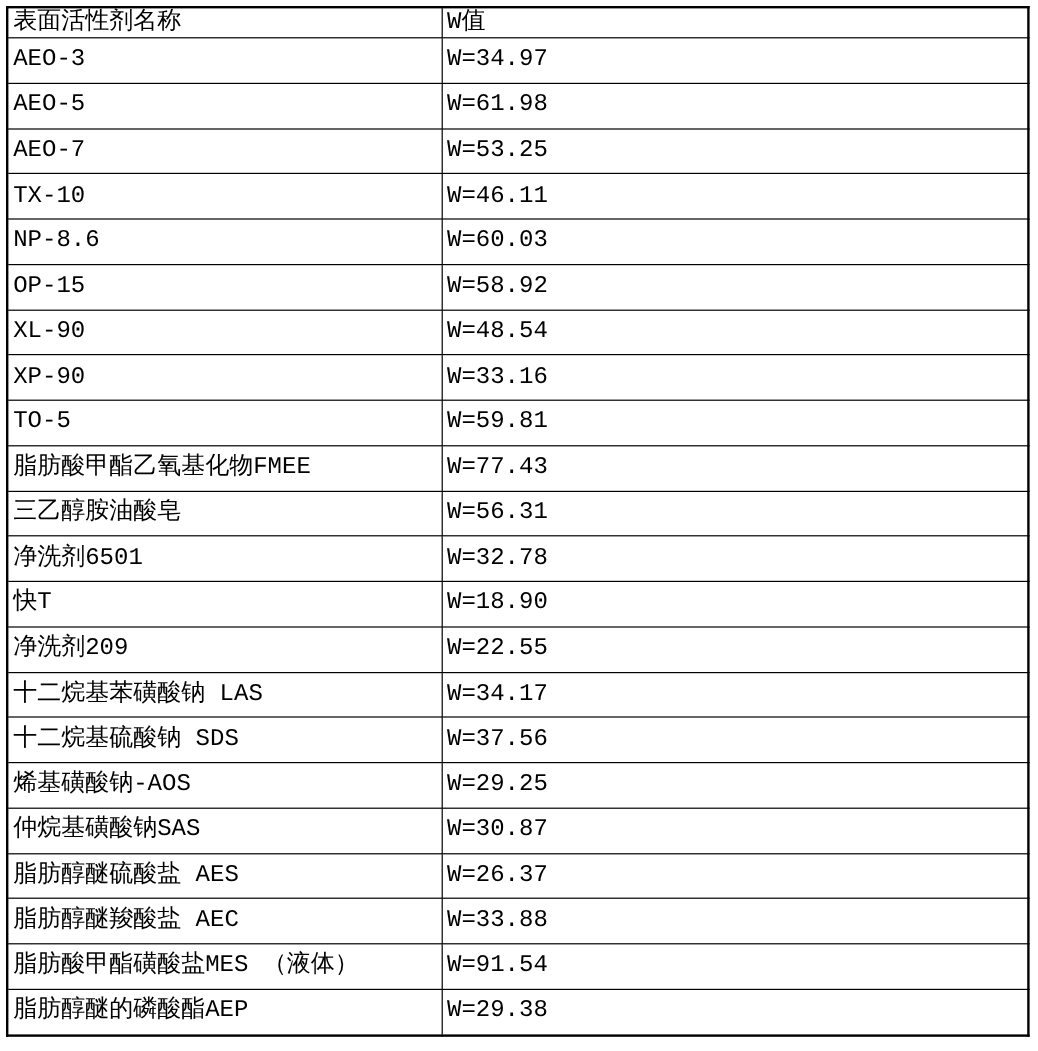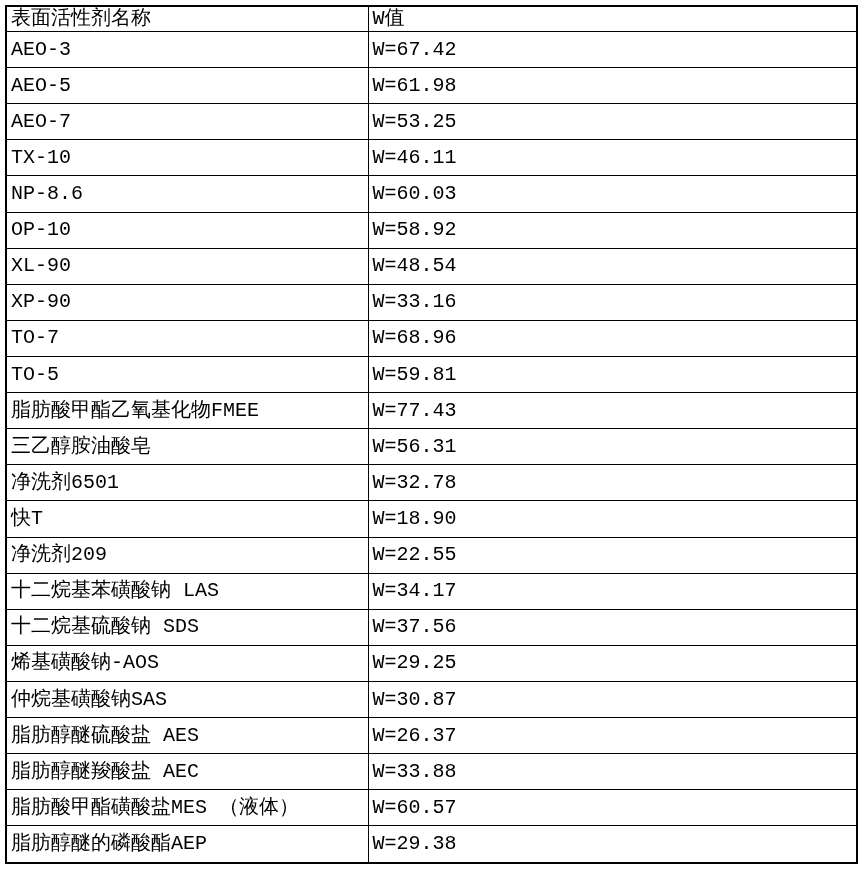--- a/index.html
+++ b/index.html
@@ -56,53 +56,49 @@
     </colgroup>
     <thead>
       <tr>
         <th>表面活性剂名称</th>
         <th>W值</th>
       </tr>
     </thead>
     <tbody>
       <tr>
         <td>AEO-3</td>
-        <td>W=67.42</td>
+        <td>W=34.97</td>
       </tr>
       <tr>
         <td>AEO-5</td>
         <td>W=61.98</td>
       </tr>
       <tr>
         <td>AEO-7</td>
         <td>W=53.25</td>
       </tr>
       <tr>
         <td>TX-10</td>
         <td>W=46.11</td>
       </tr>
       <tr>
         <td>NP-8.6</td>
         <td>W=60.03</td>
       </tr>
       <tr>
-        <td>OP-10</td>
+        <td>OP-15</td>
         <td>W=58.92</td>
       </tr>
       <tr>
         <td>XL-90</td>
         <td>W=48.54</td>
       </tr>
       <tr>
         <td>XP-90</td>
         <td>W=33.16</td>
-      </tr>
-      <tr>
-        <td>TO-7</td>
-        <td>W=68.96</td>
       </tr>
       <tr>
         <td>TO-5</td>
         <td>W=59.81</td>
       </tr>
       <tr>
         <td>脂肪酸甲酯乙氧基化物FMEE</td>
         <td>W=77.43</td>
       </tr>
       <tr>
@@ -140,21 +136,21 @@
       <tr>
         <td>脂肪醇醚硫酸盐 AES</td>
         <td>W=26.37</td>
       </tr>
       <tr>
         <td>脂肪醇醚羧酸盐 AEC</td>
         <td>W=33.88</td>
       </tr>
       <tr>
         <td>脂肪酸甲酯磺酸盐MES （液体）</td>
-        <td>W=60.57</td>
+        <td>W=91.54</td>
       </tr>
       <tr>
         <td>脂肪醇醚的磷酸酯AEP</td>
         <td>W=29.38</td>
       </tr>
     </tbody>
   </table>
 </div>
 
 </body></html>

